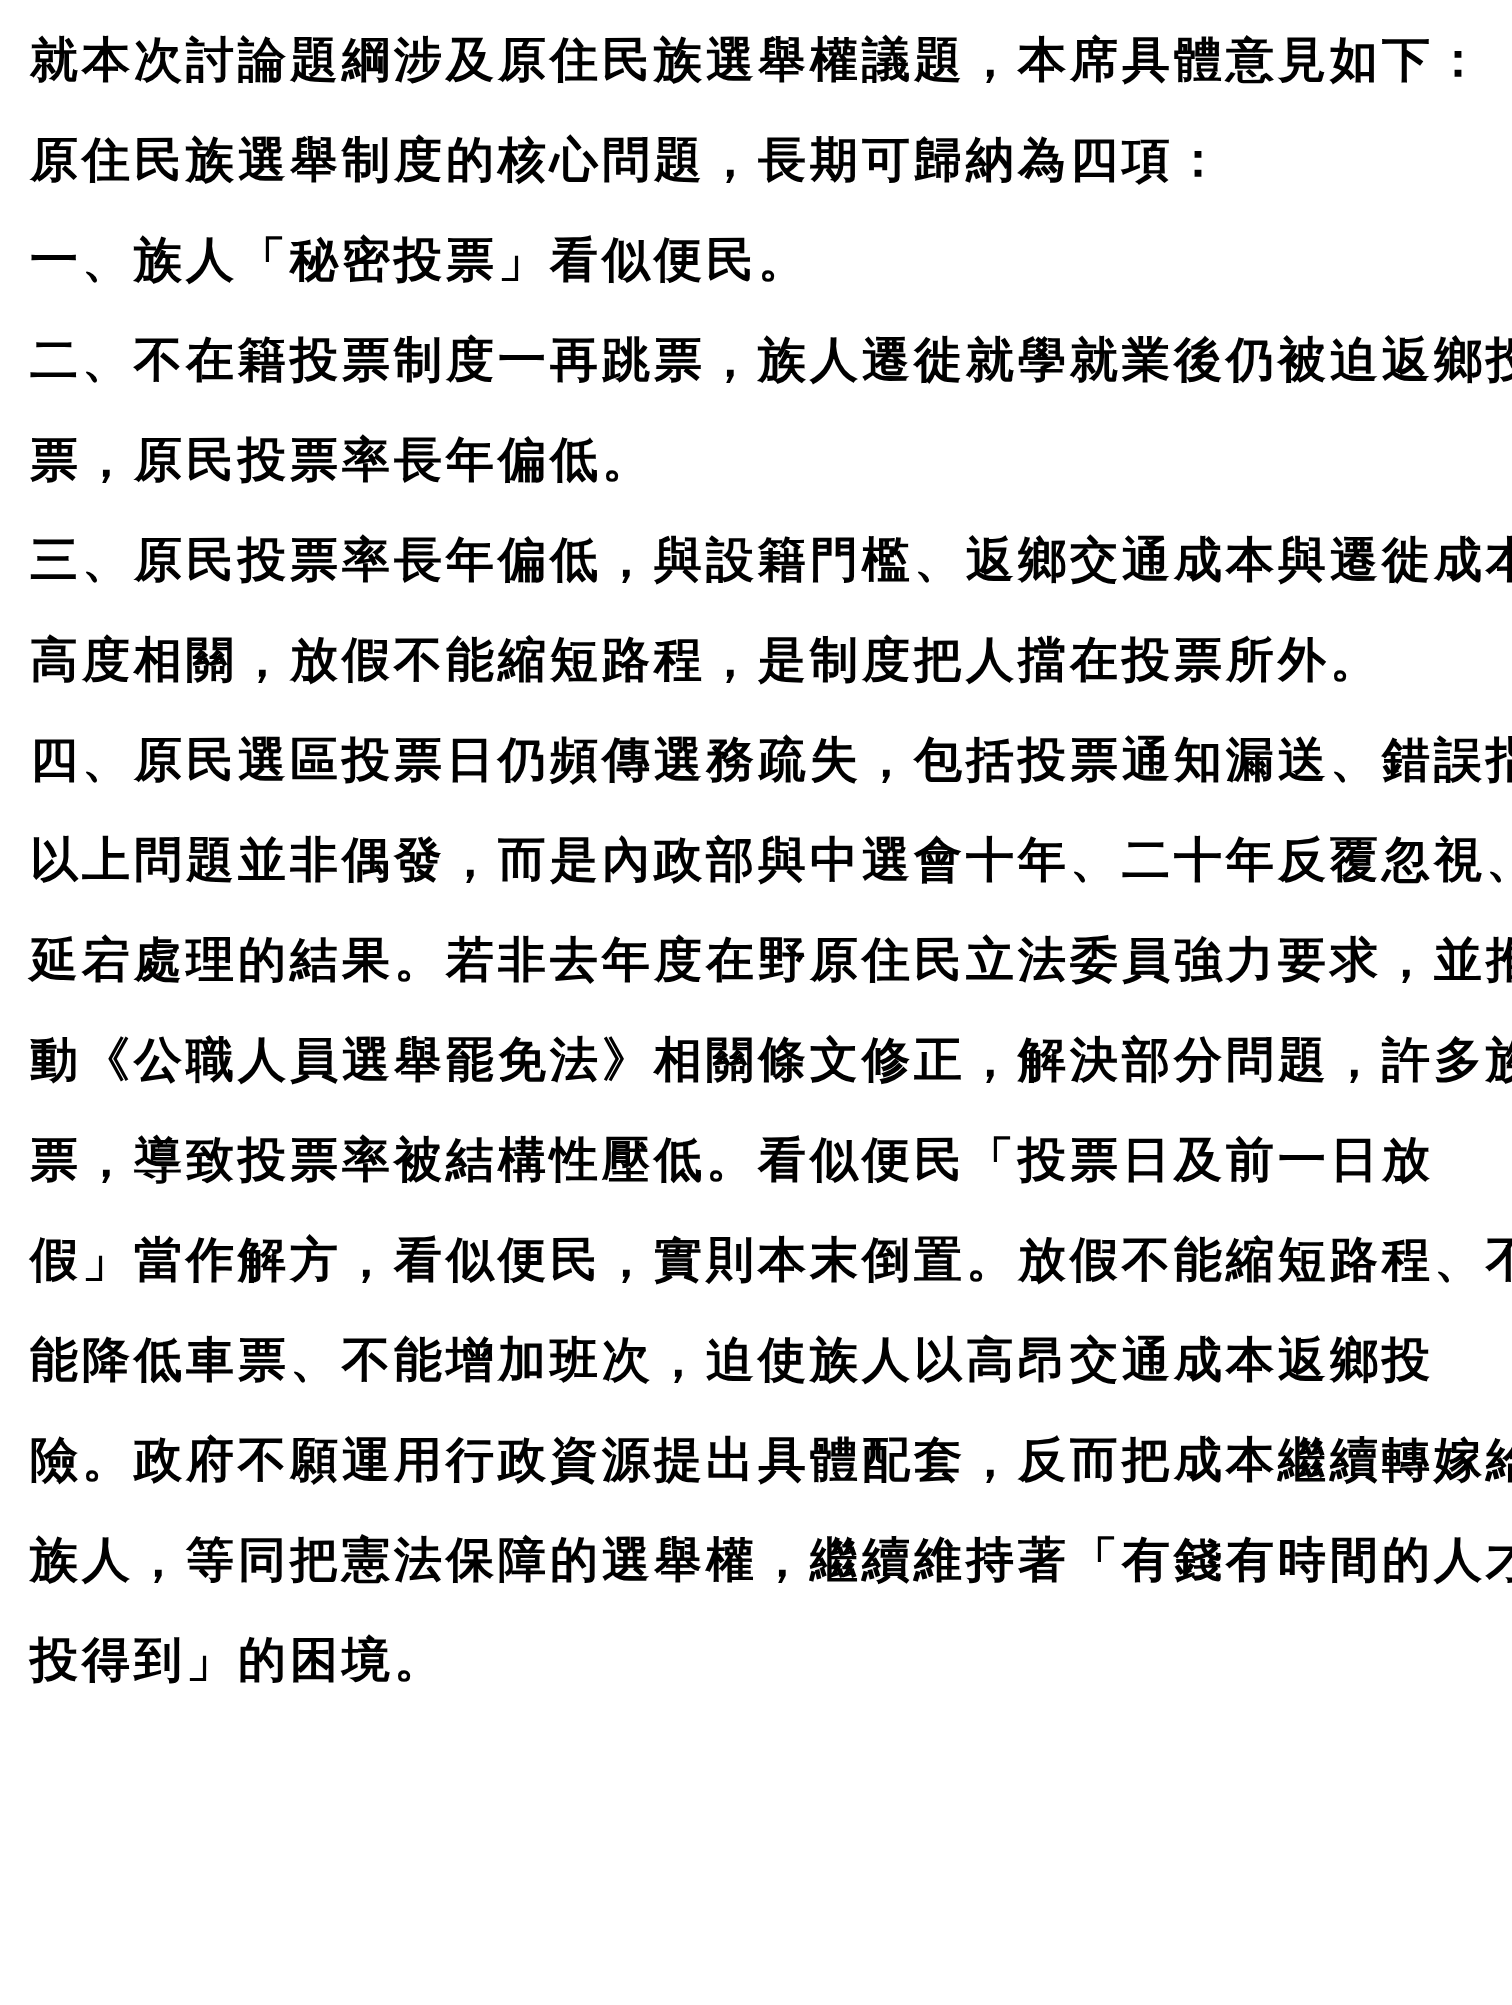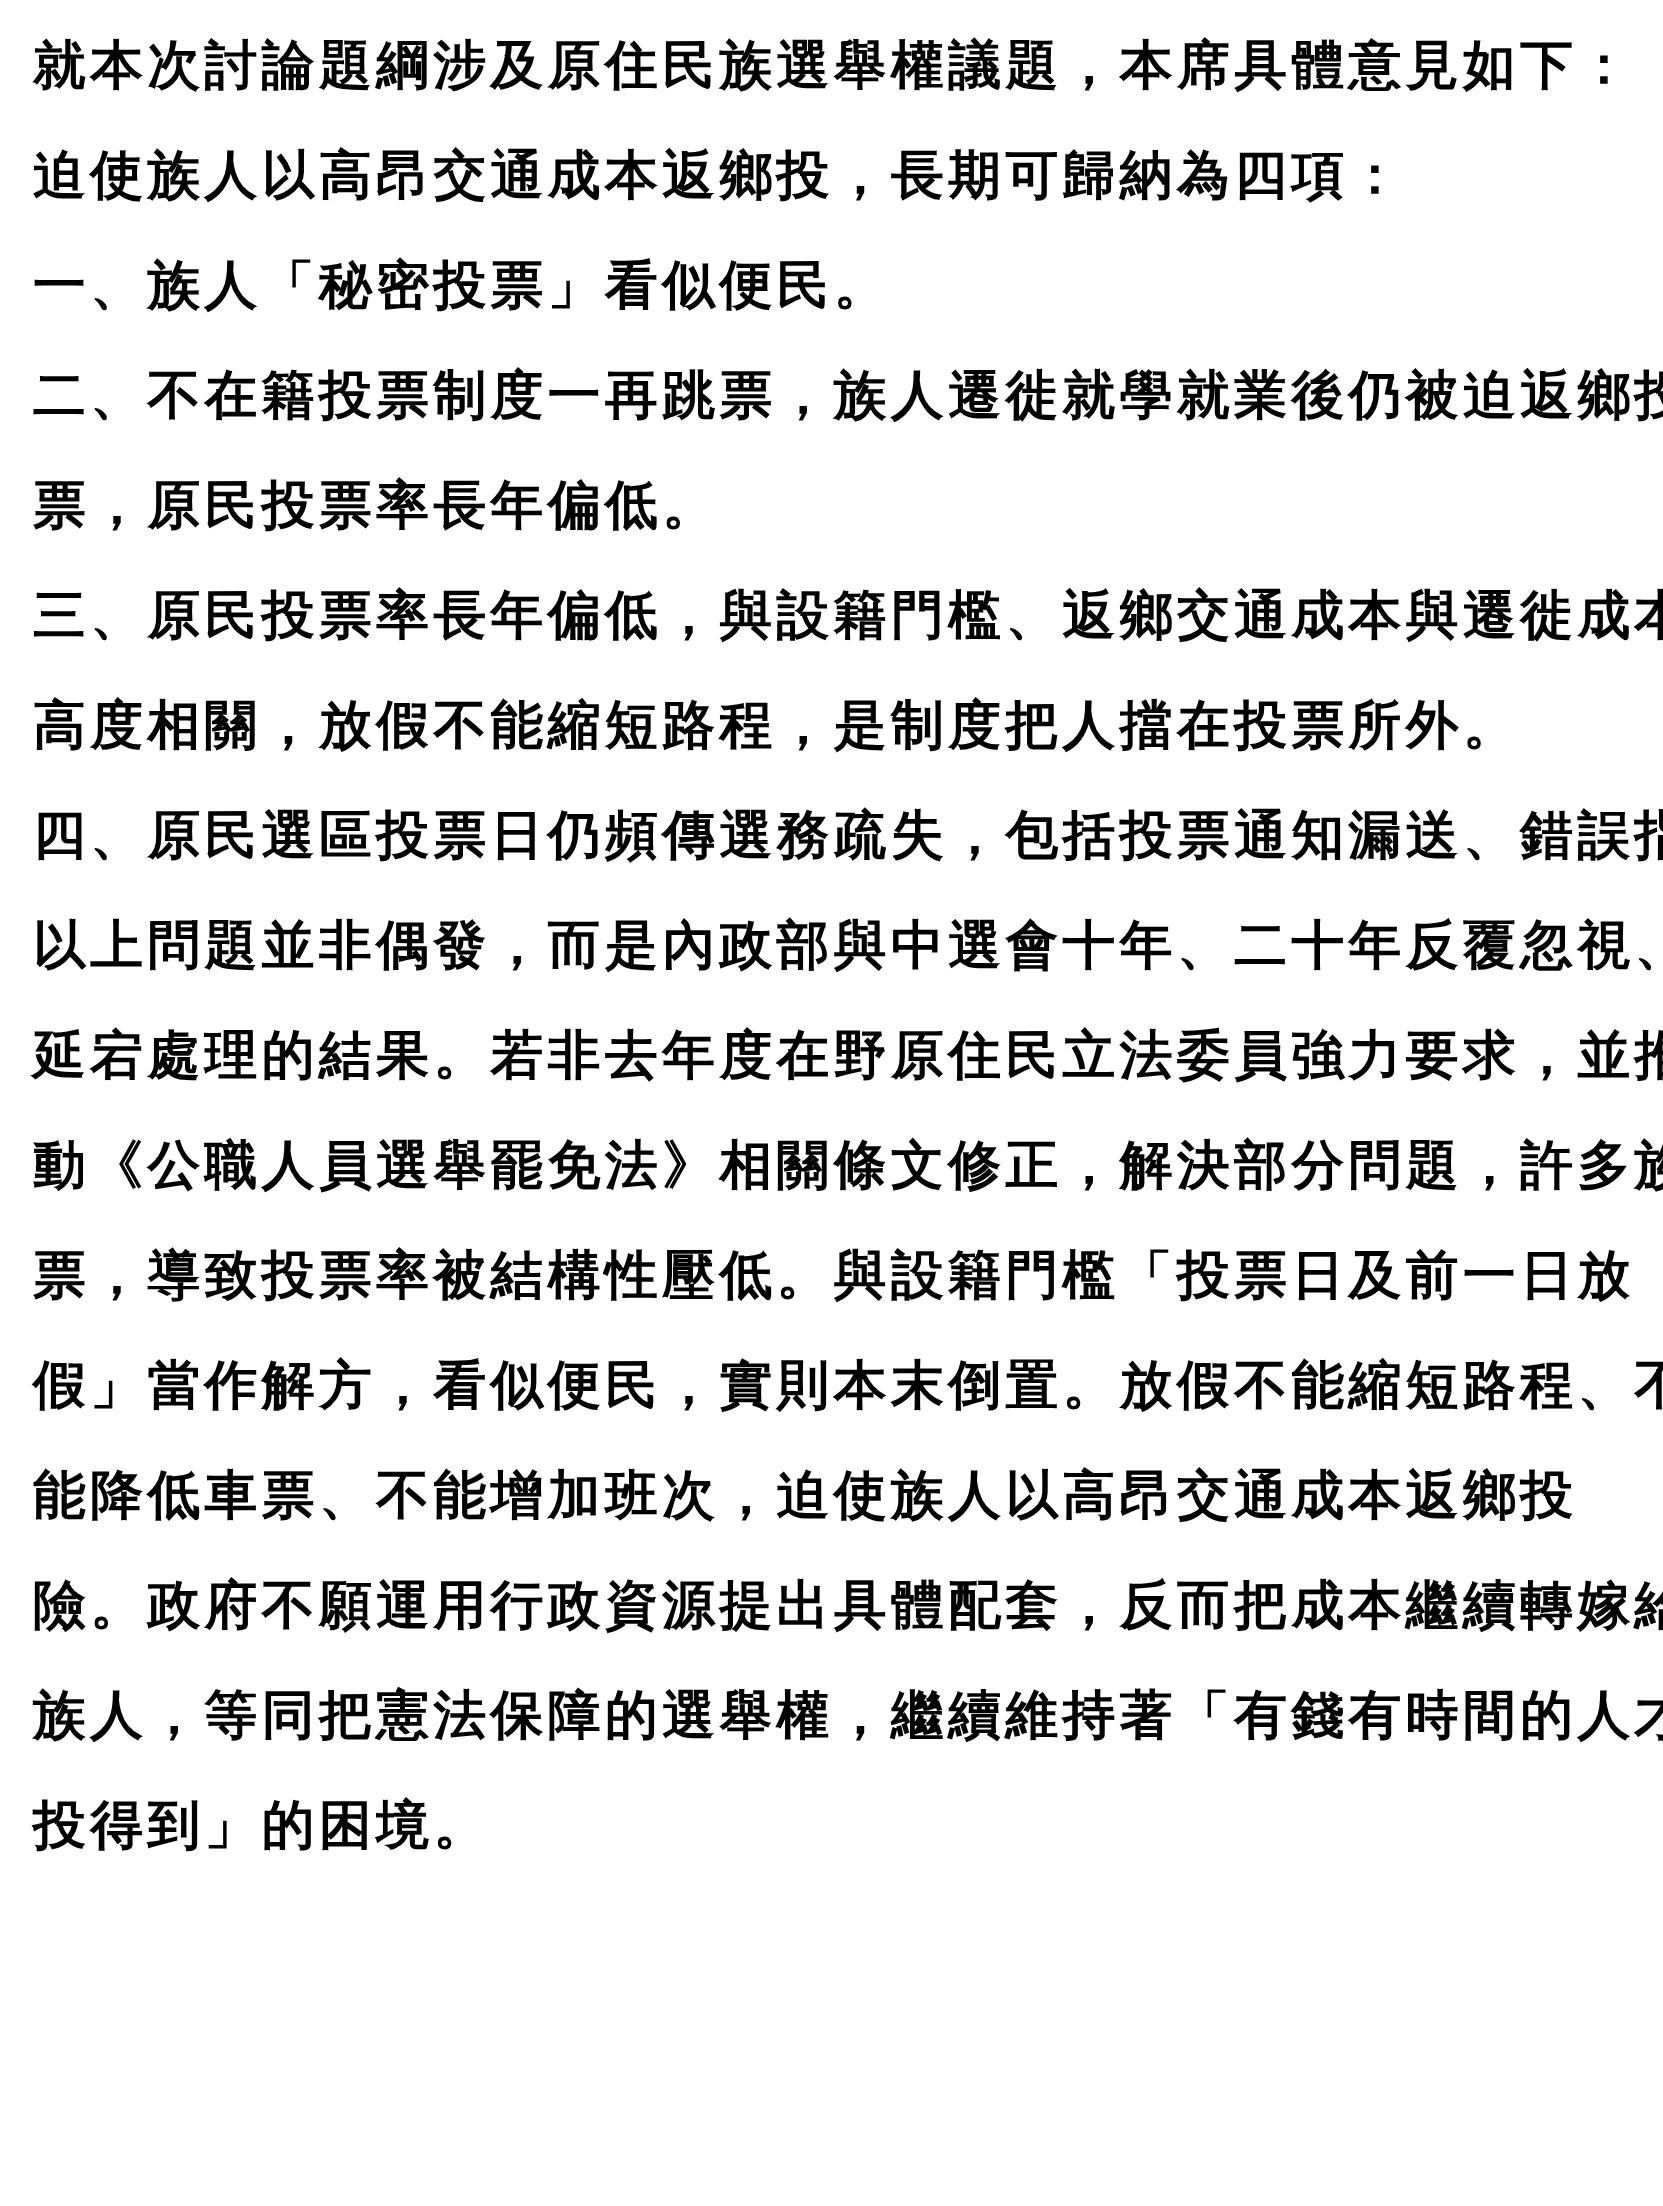--- a/index.html
+++ b/index.html
@@ -29,30 +29,30 @@
       white-space: nowrap;
       font-family: "Liberation Sans", sans-serif;
     }
   </style>
 </head>
 <body>
 
 <div class="page">
   <div class="text-block">
     <div class="line">就本次討論題綱涉及原住民族選舉權議題，本席具體意見如下：</div>
-    <div class="line">迫使族人以高昂交通成本返鄉投，長期可歸納為四項：</div>
+    <div class="line">原住民族選舉制度的核心問題，長期可歸納為四項：</div>
     <div class="line">一、族人「秘密投票」看似便民。</div>
     <div class="line">二、不在籍投票制度一再跳票，族人遷徙就學就業後仍被迫返鄉投</div>
     <div class="line">票，原民投票率長年偏低。</div>
     <div class="line">三、原民投票率長年偏低，與設籍門檻、返鄉交通成本與遷徙成本</div>
     <div class="line">高度相關，放假不能縮短路程，是制度把人擋在投票所外。</div>
     <div class="line">四、原民選區投票日仍頻傳選務疏失，包括投票通知漏送、錯誤指</div>
     <div class="line">以上問題並非偶發，而是內政部與中選會十年、二十年反覆忽視、</div>
     <div class="line">延宕處理的結果。若非去年度在野原住民立法委員強力要求，並推</div>
     <div class="line">動《公職人員選舉罷免法》相關條文修正，解決部分問題，許多族</div>
-    <div class="line">票，導致投票率被結構性壓低。與設籍門檻「投票日及前一日放</div>
+    <div class="line">票，導致投票率被結構性壓低。看似便民「投票日及前一日放</div>
     <div class="line">假」當作解方，看似便民，實則本末倒置。放假不能縮短路程、不</div>
     <div class="line">能降低車票、不能增加班次，迫使族人以高昂交通成本返鄉投</div>
     <div class="line">險。政府不願運用行政資源提出具體配套，反而把成本繼續轉嫁給</div>
     <div class="line">族人，等同把憲法保障的選舉權，繼續維持著「有錢有時間的人才</div>
     <div class="line">投得到」的困境。</div>
   </div>
 </div>
 
 </body></html>

